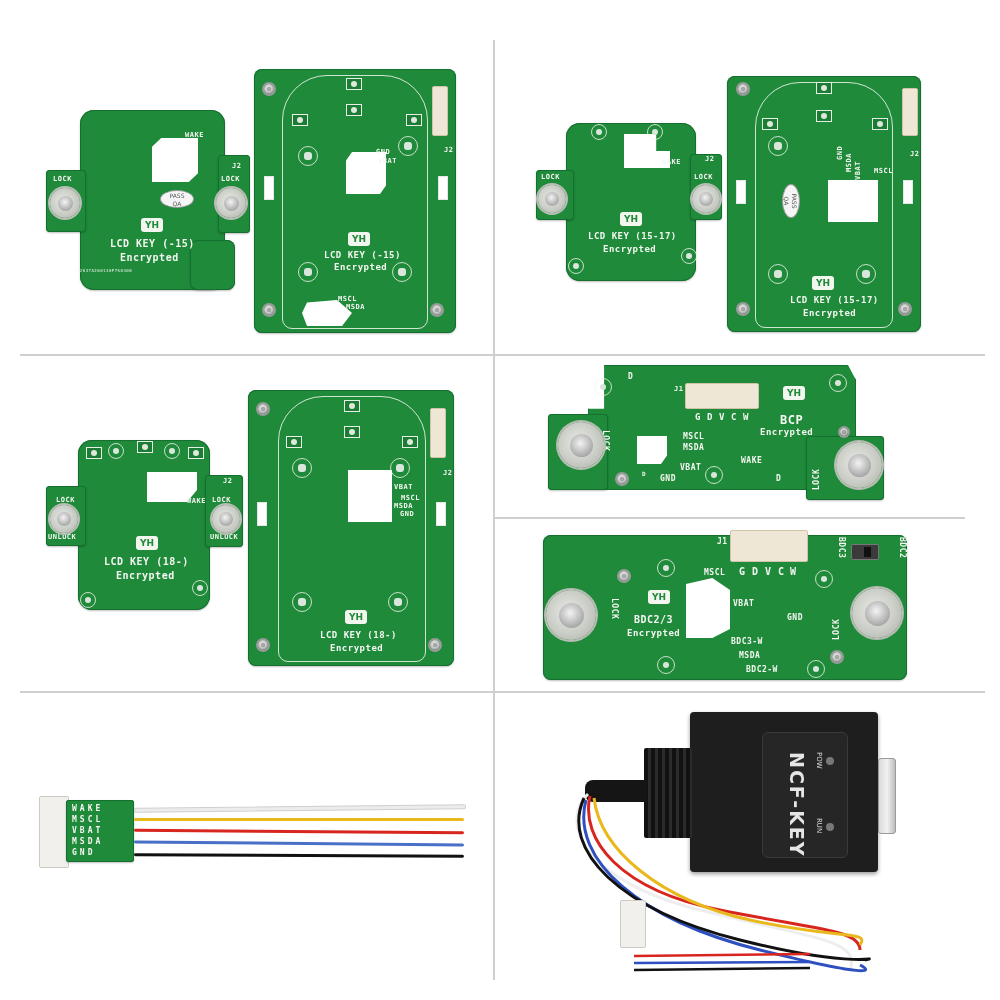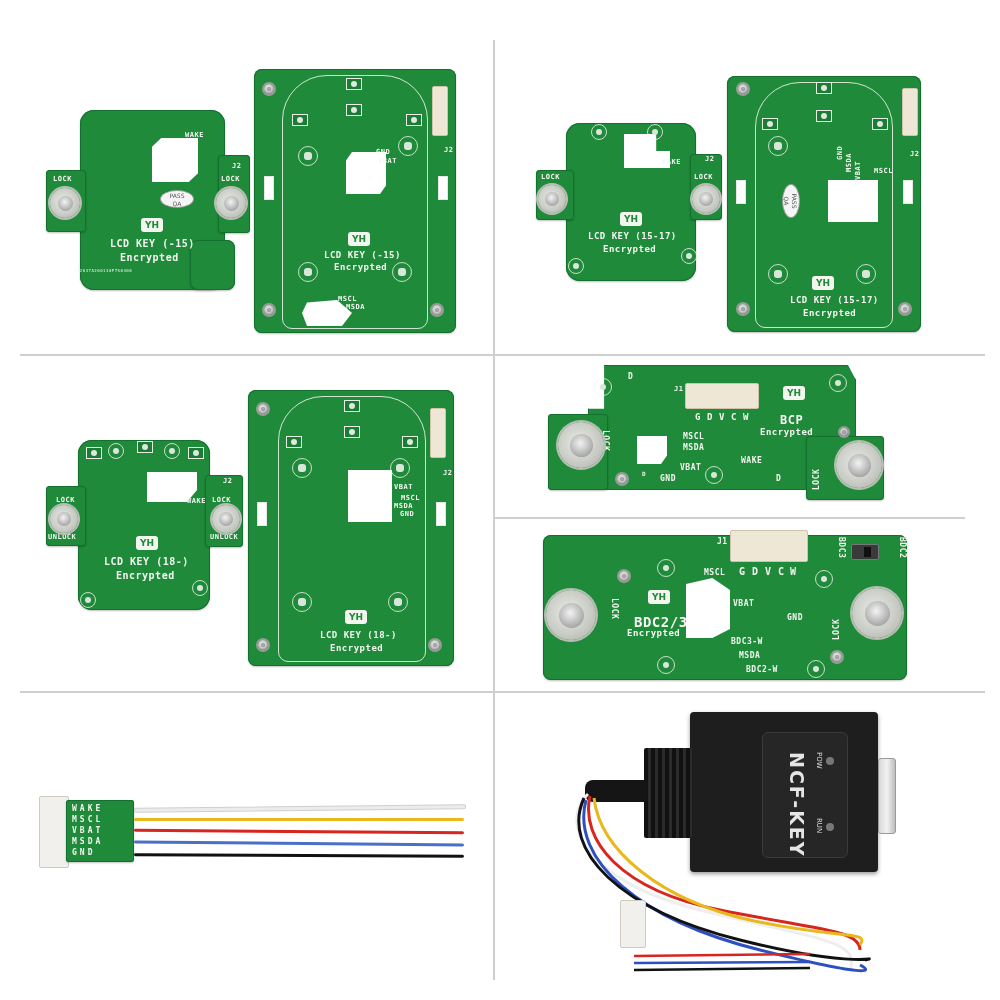--- a/index.html
+++ b/index.html
@@ -222,21 +222,21 @@
   <div class="pcb" style="left:543px;top:535px;width:364px;height:145px;border-radius:8px;"></div>
   <div class="connector" style="left:730px;top:530px;width:76px;height:30px;"></div>
   <div class="silk silk-small" style="left:717px;top:537px;font-size:8px;">J1</div>
   <div class="silk" style="left:739px;top:566px;font-size:10px;">G</div>
   <div class="silk" style="left:752px;top:566px;font-size:10px;">D</div>
   <div class="silk" style="left:765px;top:566px;font-size:10px;">V</div>
   <div class="silk" style="left:778px;top:566px;font-size:10px;">C</div>
   <div class="silk" style="left:790px;top:566px;font-size:10px;">W</div>
   <div class="hole" style="left:686px;top:578px;width:44px;height:60px;clip-path:polygon(0 10%,60% 0,100% 20%,100% 85%,60% 100%,0 100%);"></div>
   <div class="logo" style="left:648px;top:590px;">YH</div>
-  <div class="silk" style="left:634px;top:614px;font-size:14px;">BDC2/3</div>
+  <div class="silk" style="left:634px;top:614px;font-size:10px;">BDC2/3</div>
   <div class="silk" style="left:627px;top:628px;font-size:9px;">Encrypted</div>
   <div class="silk silk-small" style="left:704px;top:568px;font-size:8px;">MSCL</div>
   <div class="silk silk-small" style="left:733px;top:599px;font-size:8px;">VBAT</div>
   <div class="silk silk-small" style="left:787px;top:613px;font-size:8px;">GND</div>
   <div class="silk silk-small" style="left:731px;top:637px;font-size:8px;">BDC3-W</div>
   <div class="silk silk-small" style="left:739px;top:651px;font-size:8px;">MSDA</div>
   <div class="silk silk-small" style="left:746px;top:665px;font-size:8px;">BDC2-W</div>
   <div class="silk silk-small" style="left:846px;top:537px;transform:rotate(90deg);transform-origin:left top;font-size:8px;">BDC3</div>
   <div class="silk silk-small" style="left:907px;top:537px;transform:rotate(90deg);transform-origin:left top;font-size:8px;">BDC2</div>
   <div style="position:absolute;left:851px;top:544px;width:26px;height:14px;background:#3a3a3a;border:1px solid #777;border-radius:2px;">

